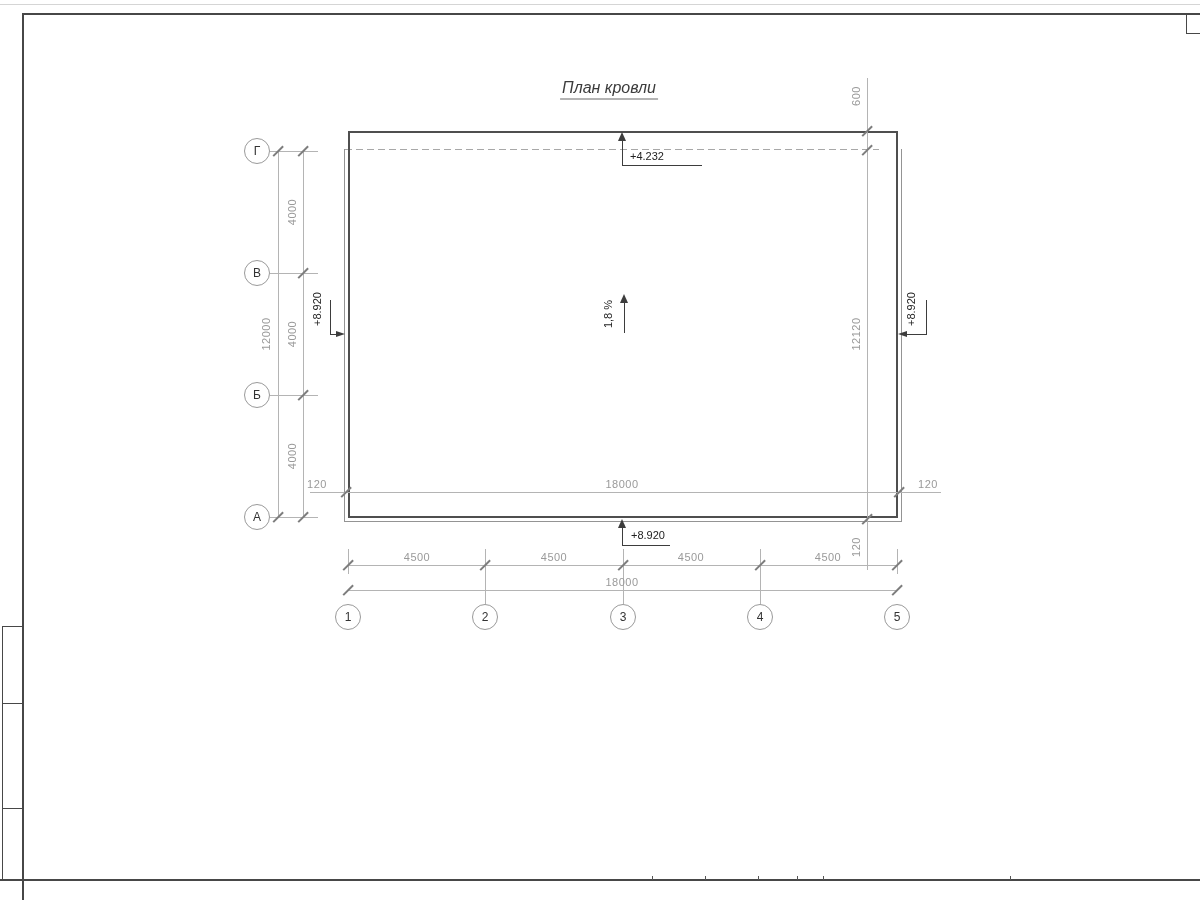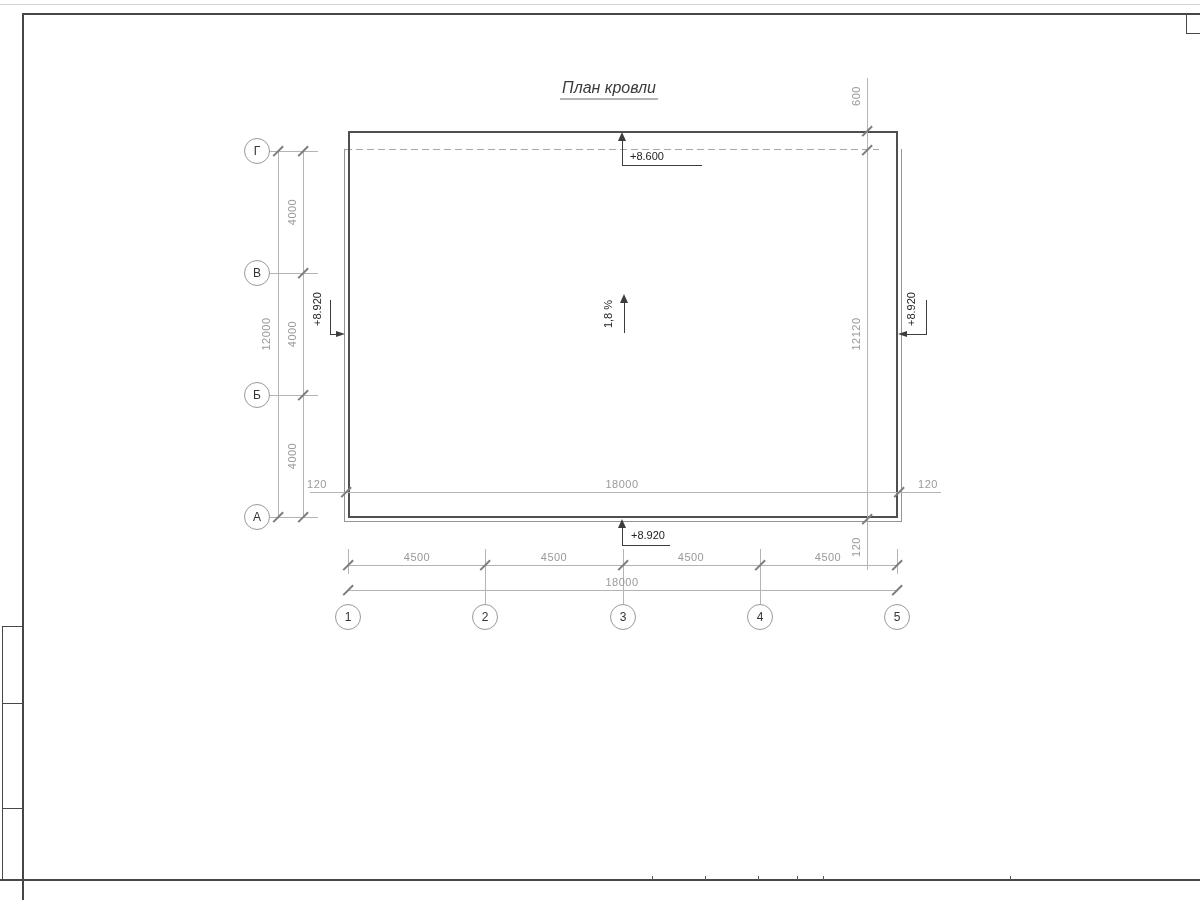--- a/index.html
+++ b/index.html
@@ -123,21 +123,21 @@
   <div class="tick" style="left:867px;top:131px;"></div>
   <div class="tick" style="left:867px;top:150px;"></div>
   <div class="tick" style="left:867px;top:519px;"></div>
   <div class="vtext" style="left:856px;top:96px;">600</div>
   <div class="vtext" style="left:856px;top:334px;">12120</div>
   <div class="vtext" style="left:856px;top:547px;">120</div>
 
   <div class="arr-up" style="left:618px;top:132px;"></div>
   <div class="elevline" style="left:622px;top:134px;width:1px;height:32px;"></div>
   <div class="elevline" style="left:622px;top:165px;width:80px;height:1px;"></div>
-  <div class="elevtext" style="left:630px;top:150px;">+8.600</div>
+  <div class="elevtext" style="left:630px;top:150px;">+4.232</div>
 
   <div class="elevtext v" style="left:317px;top:309px;">+8.920</div>
   <div class="elevline" style="left:330px;top:300px;width:1px;height:35px;"></div>
   <div class="elevline" style="left:330px;top:334px;width:11px;height:1px;"></div>
   <div class="arr-right" style="left:336px;top:331px;"></div>
 
   <div class="elevtext v" style="left:911px;top:309px;">+8.920</div>
   <div class="elevline" style="left:926px;top:300px;width:1px;height:35px;"></div>
   <div class="elevline" style="left:901px;top:334px;width:26px;height:1px;"></div>
   <div class="arr-left" style="left:898px;top:331px;"></div>

